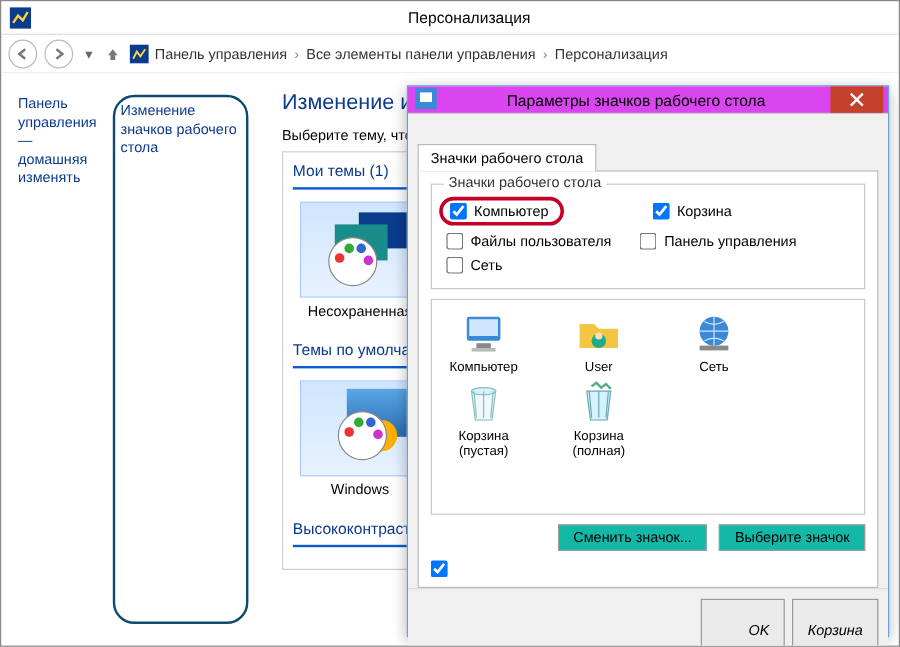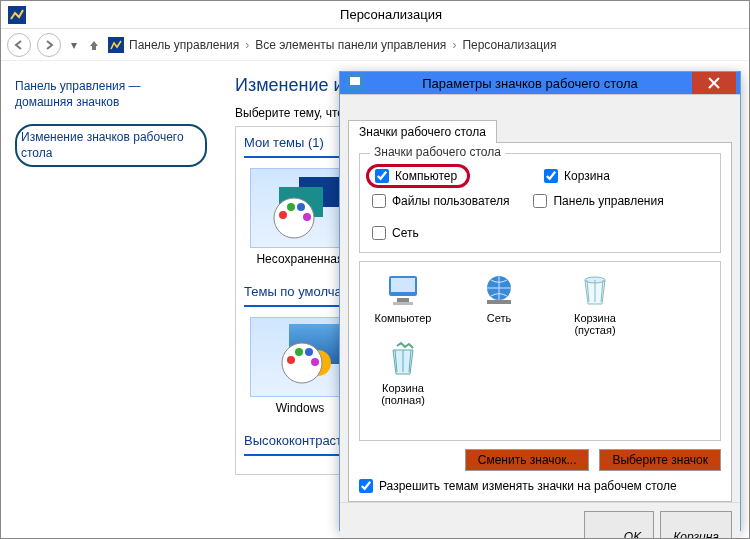--- a/index.html
+++ b/index.html
@@ -8,62 +8,62 @@
   .titlebar .app-icon { width: 20px; height: 20px; margin: 0 6px; display: inline-flex; align-items: center; justify-content: center; }
   .titlebar .title { flex: 1; text-align: center; font-size: 13px; }
   .nav { height: 32px; display: flex; align-items: center; gap: 6px; padding: 0 6px; border-bottom: 1px solid #eee; }
   .navbtn { width: 24px; height: 24px; border: 1px solid #bbb; border-radius: 50%; display: inline-flex; align-items: center; justify-content: center; }
   .navdd { width: 14px; height: 24px; display: inline-flex; align-items: center; justify-content: center; color: #666; }
   .bc { display: flex; align-items: center; gap: 6px; color: #333; }
   .bc .seg { display: flex; align-items: center; gap: 4px; }
   .bc .chev { color: #888; }
   .bc .icon { width: 18px; height: 18px; display: inline-flex; align-items: center; justify-content: center; }
   .content { display: flex; height: calc(100% - 60px); }
-  .sidebar { width: 220px; padding: 18px 14px; display: flex; flex-direction: column; gap: 14px; }
+  .sidebar { width: 220px; padding: 18px 14px; display: flex; flex-direction: row; gap: 14px; }
   .sidelink { color: #0b3b8c; cursor: pointer; line-height: 1.3; }
   .circled { border: 2px solid #0c4a6e; border-radius: 18px; padding: 4px 4px; }
   .main { flex: 1; padding: 14px; overflow: hidden; }
   .main h2 { color: #0b3b8c; font-weight: normal; font-size: 18px; margin-bottom: 10px; }
   .main .sub { margin-bottom: 6px; }
   .panel { border: 1px solid #cfcfcf; padding: 8px; }
   .panel-h { color: #0b3b8c; font-size: 13px; margin-bottom: 6px; }
   .panel-hr { border: none; border-top: 2px solid #0b5bcc; margin-bottom: 10px; }
   .thumb { display: inline-block; text-align: center; margin: 0 6px; }
   .thumb .img { width: 100px; height: 80px; border: 1px solid #a8c8ff; background: linear-gradient(#cfe6ff,#e8f2ff); position: relative; margin-bottom: 4px; }
   .thumb .pal { position: absolute; left: 20px; bottom: 6px; width: 46px; height: 46px; }
   .thumb .pal.center { left: 28px; bottom: 10px; }
   .thumb .bar1 { position: absolute; top: 8px; right: 6px; width: 44px; height: 30px; background: #0b3b8c; }
   .thumb .bar2 { position: absolute; top: 18px; right: 26px; width: 44px; height: 30px; background: #198c8c; }
   .thumb .bar3 { position: absolute; top: 6px; right: 4px; width: 56px; height: 40px; background: linear-gradient(#5aa8e6,#2a6bb0); }
   .thumb .flower { position: absolute; top: 32px; right: 18px; width: 26px; height: 26px; border-radius: 50%; background: #ffb000; }
 
   
   .dialog { position: absolute; left: 338px; top: 70px; width: 402px; height: 460px; border: 1px solid #6aa0d8; background: #f0f0f0; box-shadow: 0 3px 12px rgba(0,0,0,.3); display: flex; flex-direction: column; }
-  .dlg-title { height: 30px; display: flex; align-items: center; background: #3b82f6; border-bottom: 1px solid #ccc; }
+  .dlg-title { height: 30px; display: flex; align-items: center; background: #d946ef; border-bottom: 1px solid #ccc; }
   .dlg-title .icon { width: 20px; height: 20px; margin: 0 6px; }
   .dlg-title .t { flex: 1; text-align: center; font-size: 13px; }
   .dlg-close { width: 44px; height: 22px; margin: 0 4px; background: #c5412b; color: #fff; display: flex; align-items: center; justify-content: center; font-size: 14px; cursor: pointer; }
   .dlg-body { flex: 1; padding: 24px 8px 0 8px; }
   .tabs { display: flex; }
   .tab { padding: 4px 10px; border: 1px solid #bbb; border-bottom: none; background: #fff; font-size: 12px; }
   .tab.active { position: relative; top: 1px; }
   .tabpanel { border: 1px solid #bbb; background: #fff; padding: 10px 10px 8px 10px; }
   .grpbox { border: 1px solid #c8c8c8; padding: 10px 12px 12px 12px; position: relative; margin-bottom: 8px; }
   .grpbox .legend { position: absolute; top: -9px; left: 10px; background: #fff; padding: 0 4px; color: #333; }
   .chkrow { display: flex; gap: 74px; margin-bottom: 6px; }
-  .chkrow2 { display: flex; gap: 24px; margin-bottom: 18px; }
+  .chkrow2 { display: flex; gap: 24px; margin-bottom: 6px; }
   label.chk { display: flex; align-items: center; gap: 6px; }
   label.chk input { width: 14px; height: 14px; }
   .redbox { display: inline-flex; align-items: center; gap: 6px; border: 3px solid #c40026; border-radius: 12px; padding: 2px 10px 2px 6px; margin-left: -6px; }
   .iconwell { border: 1px solid #c8c8c8; padding: 8px; height: 180px; display: flex; flex-wrap: wrap; align-content: flex-start; gap: 4px 26px; overflow: auto; }
   .ico { width: 70px; text-align: center; }
   .ico .g { width: 40px; height: 40px; margin: 0 auto 2px auto; display: flex; align-items: center; justify-content: center; }
   .ico .cap { font-size: 11px; line-height: 1.1; }
   .btnrow { display: flex; gap: 10px; justify-content: flex-end; margin: 8px 0; }
-  .btn { border: 1px solid #9a9a9a; background: #c2410c; padding: 3px 12px; min-width: 100px; text-align: center; cursor: pointer; }
+  .btn { border: 1px solid #9a9a9a; background: #14b8a6; padding: 3px 12px; min-width: 100px; text-align: center; cursor: pointer; }
   .allow { display: flex; align-items: center; gap: 6px; margin: 6px 0 0 0; }
   .dlg-footer { display: flex; gap: 6px; justify-content: flex-end; padding: 8px; border-top: 1px solid #ddd; background: #f0f0f0; }
   .fbtn { border: 1px solid #9a9a9a; background: #eaeaea; padding: 18px 12px; min-width: 70px; text-align: right; cursor: pointer; font-style: italic; }
   .fbtn.disabled { color: #9a9a9a; cursor: default; }
   svg { display: block; }
 </style>
 </head>
 <body>
 
 <div class="titlebar">
@@ -112,21 +112,21 @@
         <span>Персонализация</span>
       </span>
   </div>
 </div>
 
 <div class="content">
 
   <div class="sidebar">
     <div class="sidelink">
       <span>Панель управления —</span><br>
-      <span>домашняя значков</span>
+      <span>домашняя изменять</span>
     </div>
     <div class="sidelink circled">
       <span>Изменение значков рабочего стола</span>
     </div>
   </div>
 
   <div class="main">
     <h2>Изменение изо</h2>
     <div class="sub">Выберите тему, что</div>
 
@@ -232,20 +232,30 @@
                 <rect x="8" y="8" width="24" height="14" fill="#cfe6ff"></rect>
                 <rect x="14" y="28" width="12" height="4" fill="#888"></rect>
                 <rect x="10" y="32" width="20" height="3" fill="#bbb"></rect>
               </svg>
             </div>
           <div class="cap">Компьютер</div>
         </div>
         <div class="ico">
           <div class="g">
               <svg width="40" height="40">
+                <path d="M4 12h12l4 4h16v16H4z" fill="#f4c542"></path>
+                <circle cx="20" cy="26" r="6" fill="#2a8"></circle>
+                <circle cx="20" cy="22" r="3" fill="#ffe0b8"></circle>
+              </svg>
+            </div>
+          <div class="cap">User</div>
+        </div>
+        <div class="ico">
+          <div class="g">
+              <svg width="40" height="40">
                 <circle cx="20" cy="18" r="12" fill="#3a8ad8"></circle>
                 <path d="M8 18h24M20 6v24M12 10a16 16 0 0 0 16 0M12 26a16 16 0 0 1 16 0" stroke="#cfe6ff" stroke-width="1" fill="none"></path>
                 <rect x="8" y="30" width="24" height="4" fill="#888"></rect>
               </svg>
             </div>
           <div class="cap">Сеть</div>
         </div>
         <div class="ico">
           <div class="g">
               <svg width="40" height="40">
@@ -268,21 +278,20 @@
         </div>
       </div>
 
       <div class="btnrow">
         <div class="btn">Сменить значок...</div>
         <div class="btn">Выберите значок</div>
       </div>
 
       <label class="allow chk">
         <input type="checkbox" checked="" style="">
-        <span>Разрешить темам изменять значки на рабочем столе</span>
       </label>
     </div>
   </div>
   <div class="dlg-footer">
     <div class="fbtn">OK</div>
     <div class="fbtn">Корзина</div>
   </div>
 </div>
 
 </body></html>

